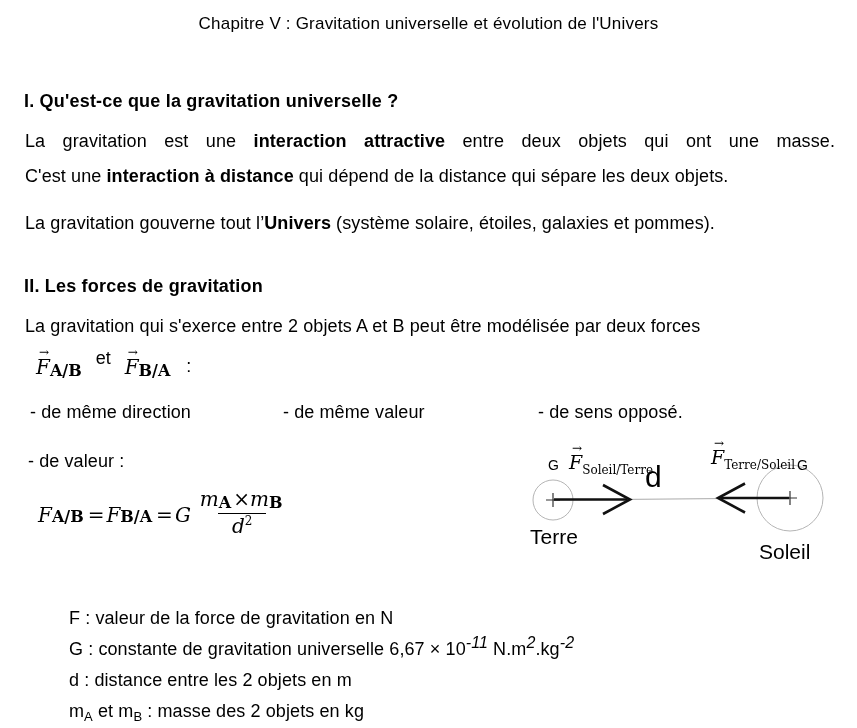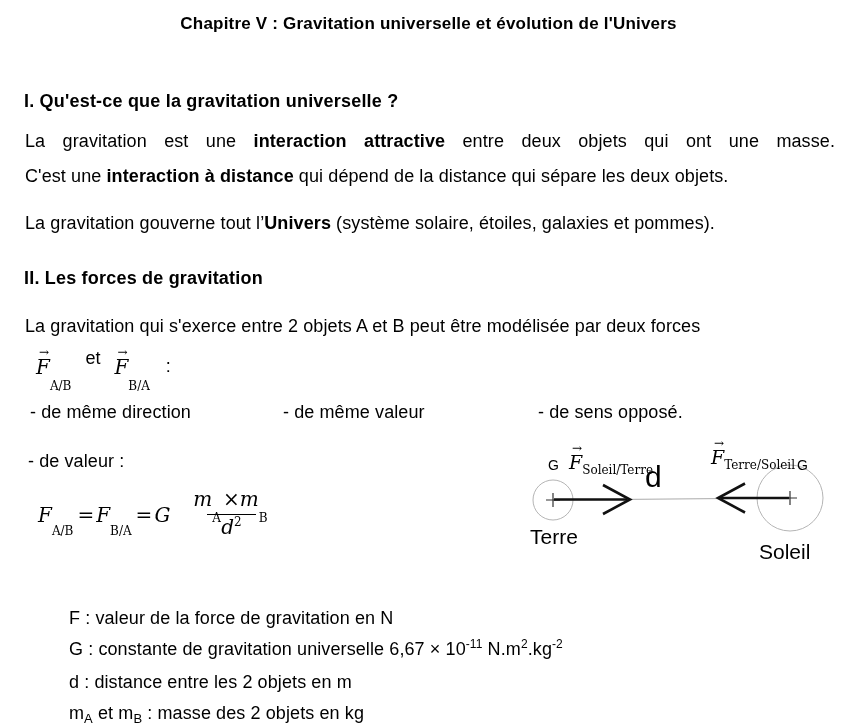--- a/index.html
+++ b/index.html
@@ -11,39 +11,39 @@
     background: #ffffff;
     color: #000000;
     font-family: "Liberation Sans", sans-serif;
     overflow: hidden;
   }
   .abs { position: absolute; }
   .title {
     position: absolute;
     top: 14px; left: 0; right: 0;
     text-align: center;
-    font-weight: bold;
+    font-weight: normal;
     font-size: 17px;
     letter-spacing: 0.2px;
   }
   .heading { font-weight: bold; font-size: 18px; letter-spacing: 0.2px; }
   .body { font-size: 18px; line-height: 21px; letter-spacing: 0.1px; }
   .justify-line { text-align: justify; text-align-last: justify; }
   .b { font-weight: bold; }
-  .sup { font-size: 12px; position: relative; top: -7px; }
+  .sup { font-size: 16px; position: relative; top: -7px; font-style: italic; }
   .sub { font-size: 13px; position: relative; top: 4px; }
 
   
   .mi  { font-family: "DejaVu Serif", serif; font-style: italic; }
-  .msub { font-family: "DejaVu Serif", serif; font-style: normal; font-size: 12px; position: relative; top: 16px; margin-right: 2px; }
+  .msub { font-family: "DejaVu Serif", serif; font-style: normal; font-size: 16px; position: relative; top: 2px; margin-right: 2px; font-weight: bold; }
   .msup { font-family: "DejaVu Serif", serif; font-style: normal; font-size: 12px; position: relative; top: -8px; }
   .mo  { font-family: "DejaVu Serif", serif; margin: 0 2px; }
   .mo-x { font-family: "DejaVu Serif", serif; }
   .formula { font-size: 20px; display: flex; align-items: center; }
-  .frac { display: inline-flex; flex-direction: column; align-items: center; margin-left: 19px; }
+  .frac { display: inline-flex; flex-direction: column; align-items: center; margin-left: 5px; }
   .frac .num { padding: 0 4px 1px 4px; line-height: 22px; }
   .frac .den { border-top: 1.3px solid #000; padding: 0 14px; line-height: 24px; }
 
   .forces-line { font-size: 20px; display: flex; align-items: center; }
   .vec { position: relative; display: inline-block; }
   .vec .vec-arrow {
     position: absolute; top: -10px; left: 3px;
     font-size: 12px; font-style: normal;
     font-family: "DejaVu Serif", serif;
   }
@@ -68,21 +68,21 @@
 <div class="page">
 
   <div class="title">Chapitre V : Gravitation universelle et évolution de l'Univers</div>
 
   <div class="heading abs" style="left:24px;top:91px">I. Qu'est-ce que la gravitation universelle ?</div>
 
   <div class="body abs justify-line" style="left:25px;top:131px;width:810px"><span>La gravitation est une </span><span class="b">interaction attractive</span><span> entre deux objets qui ont une masse.</span></div>
   <div class="body abs" style="left:25px;top:166px;width:812px"><span>C'est une </span><span class="b">interaction à distance</span><span> qui dépend de la distance qui sépare les deux objets.</span></div>
   <div class="body abs" style="left:25px;top:213px;width:812px"><span>La gravitation gouverne tout l’</span><span class="b">Univers</span><span> (système solaire, étoiles, galaxies et pommes).</span></div>
 
-  <div class="heading abs" style="left:24px;top:268px">II. Les forces de gravitation</div>
+  <div class="heading abs" style="left:24px;top:276px">II. Les forces de gravitation</div>
   <div class="body abs" style="left:25px;top:316px;width:812px">La gravitation qui s'exerce entre 2 objets A et B peut être modélisée par deux forces</div>
 
   <div class="forces-line abs" style="left:36px;top:348px">
     <span class="vec"><span class="vec-arrow">→</span><span class="mi">F</span><span class="msub">A/B</span></span>
     <span class="et-label">et</span>
     <span class="vec"><span class="vec-arrow">→</span><span class="mi">F</span><span class="msub">B/A</span></span>
     <span class="colon">:</span>
   </div>
 
   <div class="body abs" style="left:283px;top:402px">- de même valeur</div>

